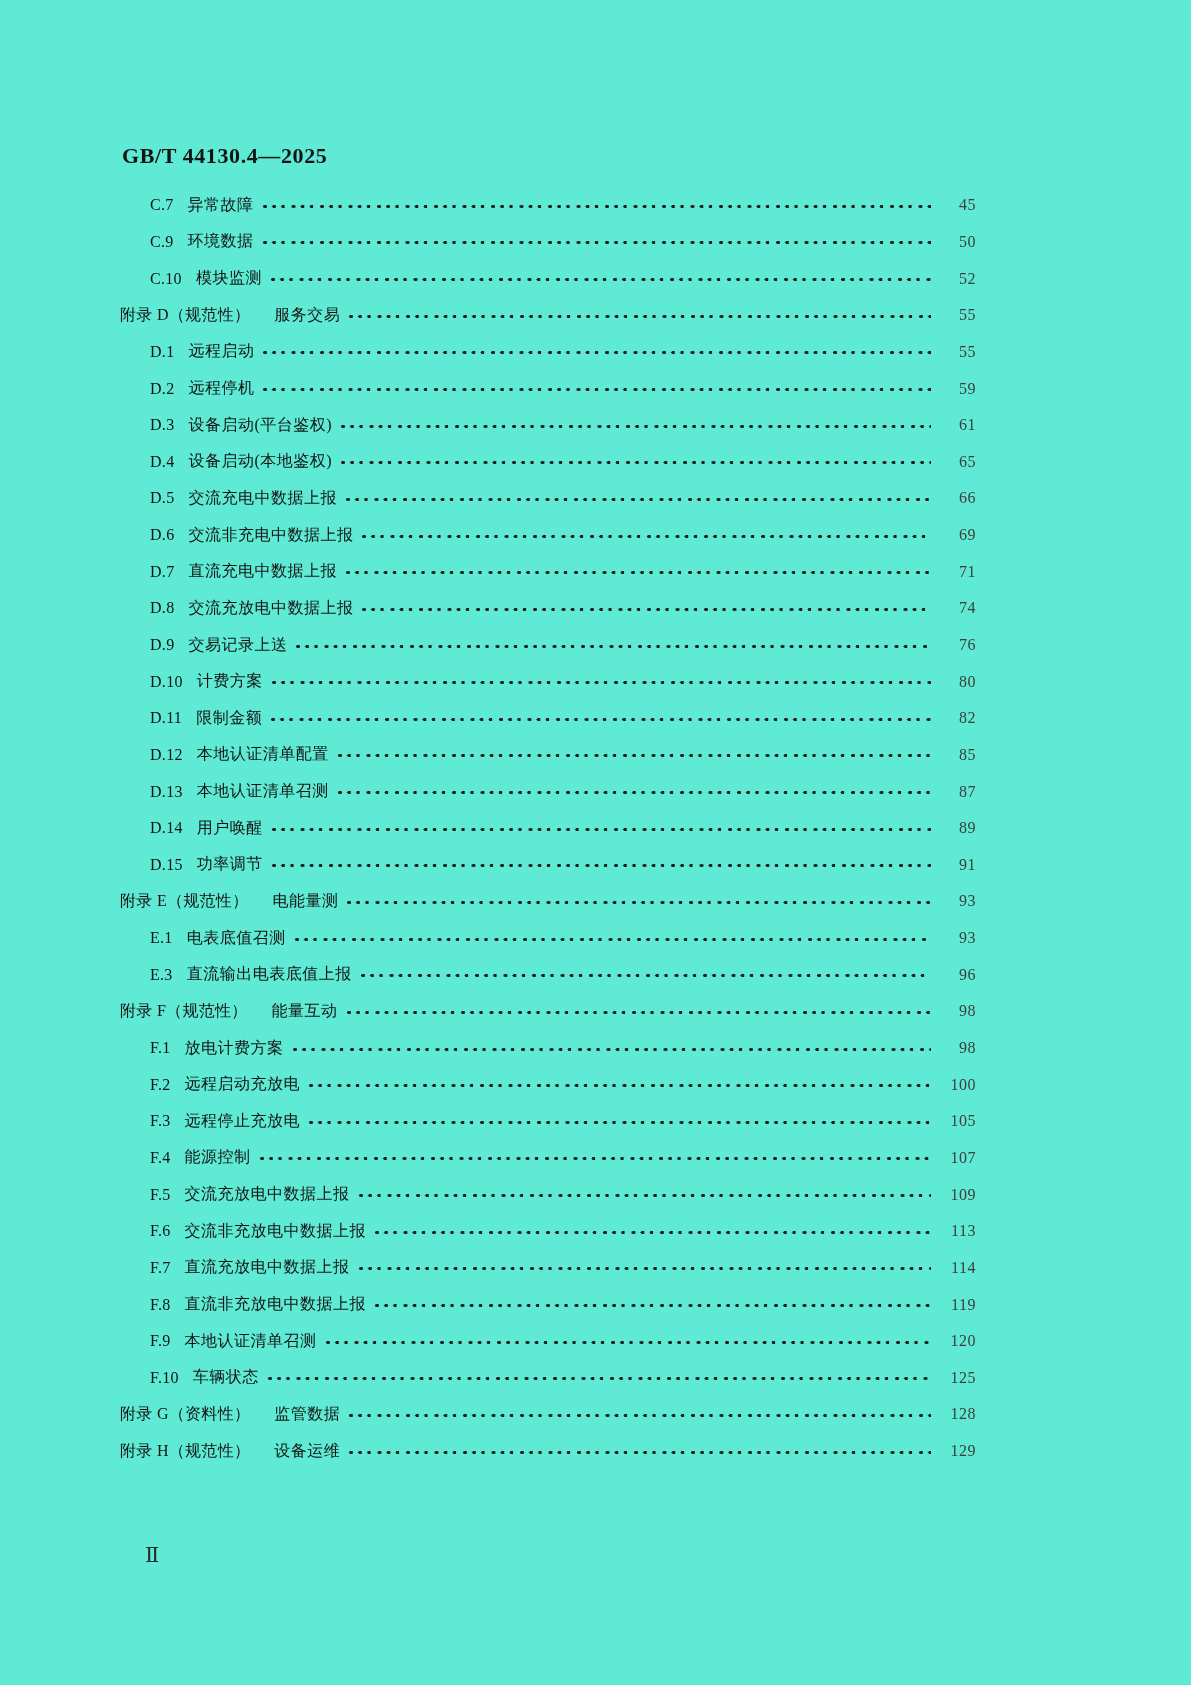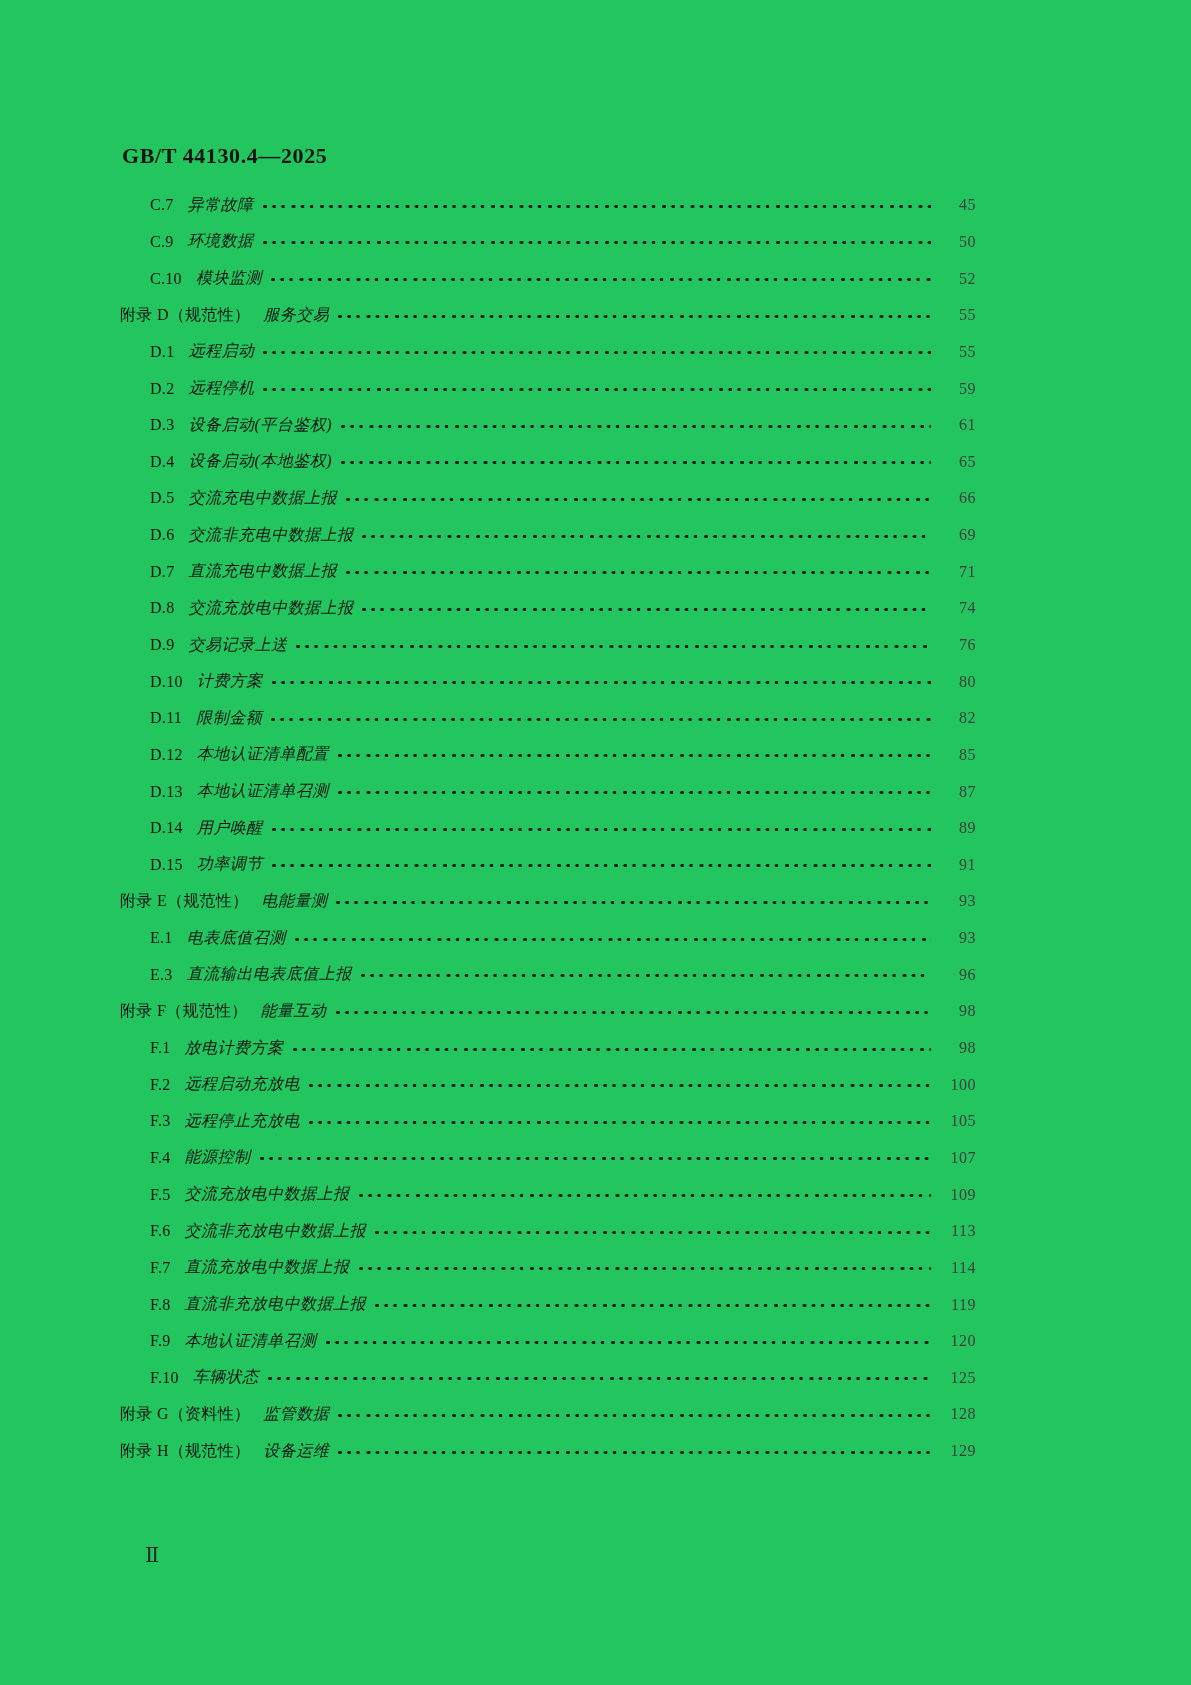--- a/index.html
+++ b/index.html
@@ -6,21 +6,21 @@
     margin: 0;
     padding: 0;
     background: #ffffff;
     font-family: "Liberation Serif", "DejaVu Serif", serif;
     color: #141414;
   }
   .page {
     position: relative;
     width: 1191px;
     height: 1685px;
-    background: #22c55e;
+    background: #5eead4;
     overflow: hidden;
   }
   .doc-header {
     position: absolute;
     left: 122px;
     top: 143px;
     font-size: 22px;
     font-weight: bold;
     letter-spacing: 0.6px;
     white-space: nowrap;
@@ -37,25 +37,24 @@
     height: 36.65px;
     font-size: 16px;
     white-space: nowrap;
   }
   .toc-row.sub { padding-left: 30px; }
   .toc-num {
     white-space: nowrap;
     margin-right: 14px;
     letter-spacing: 0.3px;
   }
-  .toc-row.appendix .toc-num { margin-right: 13px; text-align: right; }
+  .toc-row.appendix .toc-num { margin-right: 24px; text-align: right; }
   .toc-title {
     white-space: nowrap;
     letter-spacing: 0.5px;
-    font-style: italic;
   }
   .leader {
     flex: 1 1 auto;
     align-self: center;
     height: 21px;
     margin: 2px 9px 0 7px;
     background-image:
       radial-gradient(circle at 4px 50%,  #1e1e1e 1.65px, rgba(0,0,0,0) 2px),
       radial-gradient(circle at 13px 50%, #1e1e1e 1.65px, rgba(0,0,0,0) 2px),
       radial-gradient(circle at 22px 50%, #1e1e1e 1.65px, rgba(0,0,0,0) 2px);

